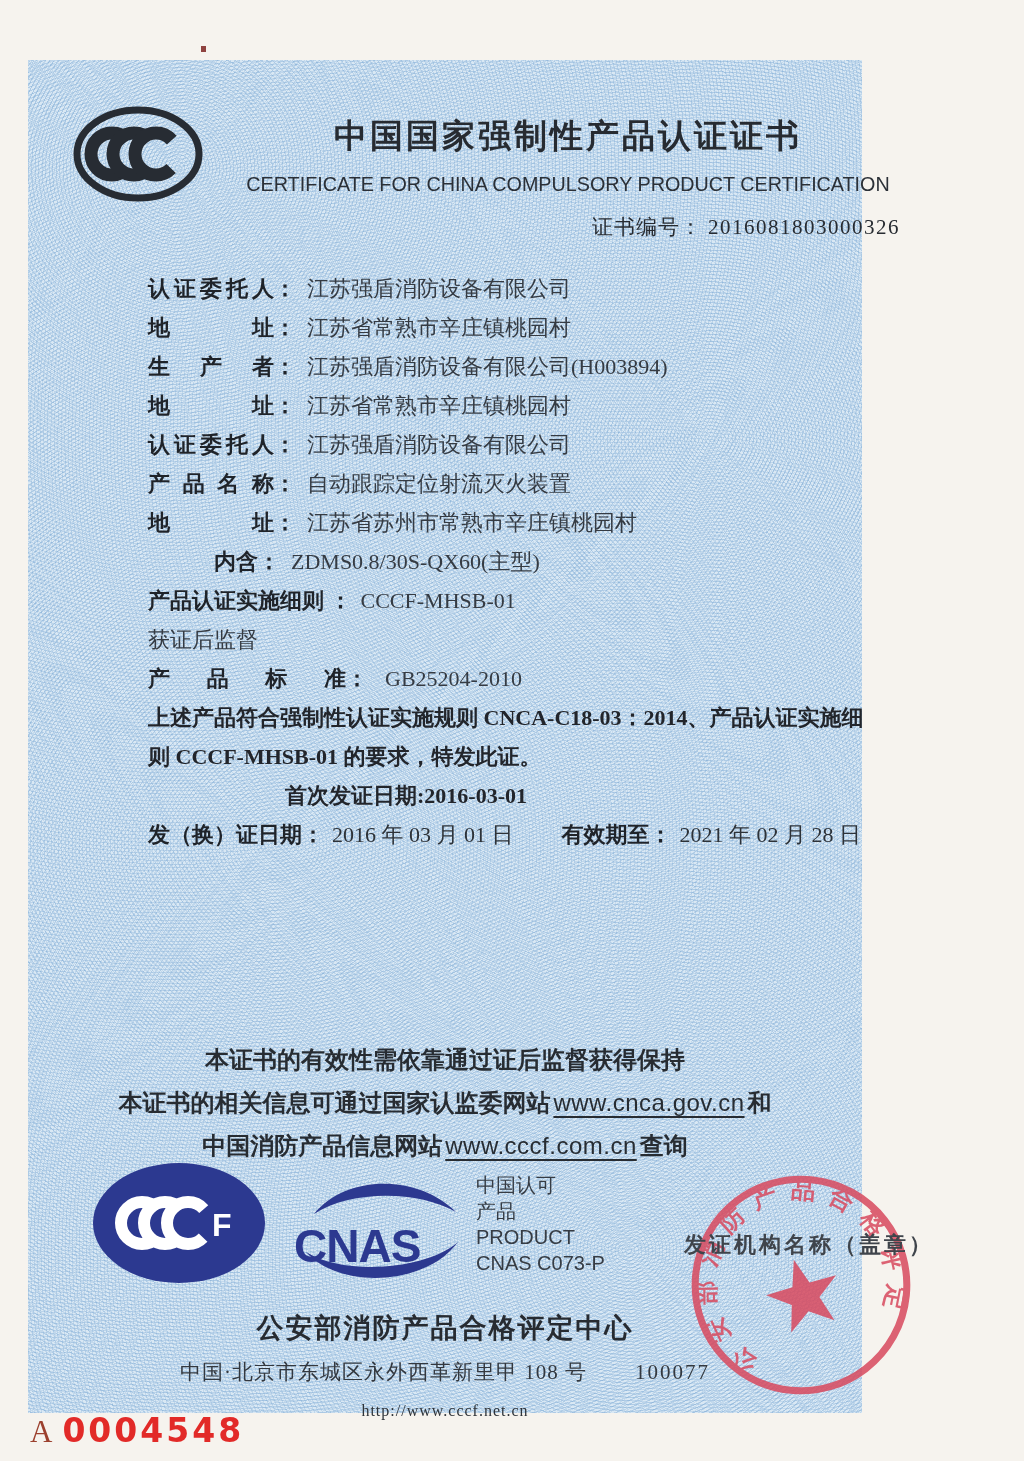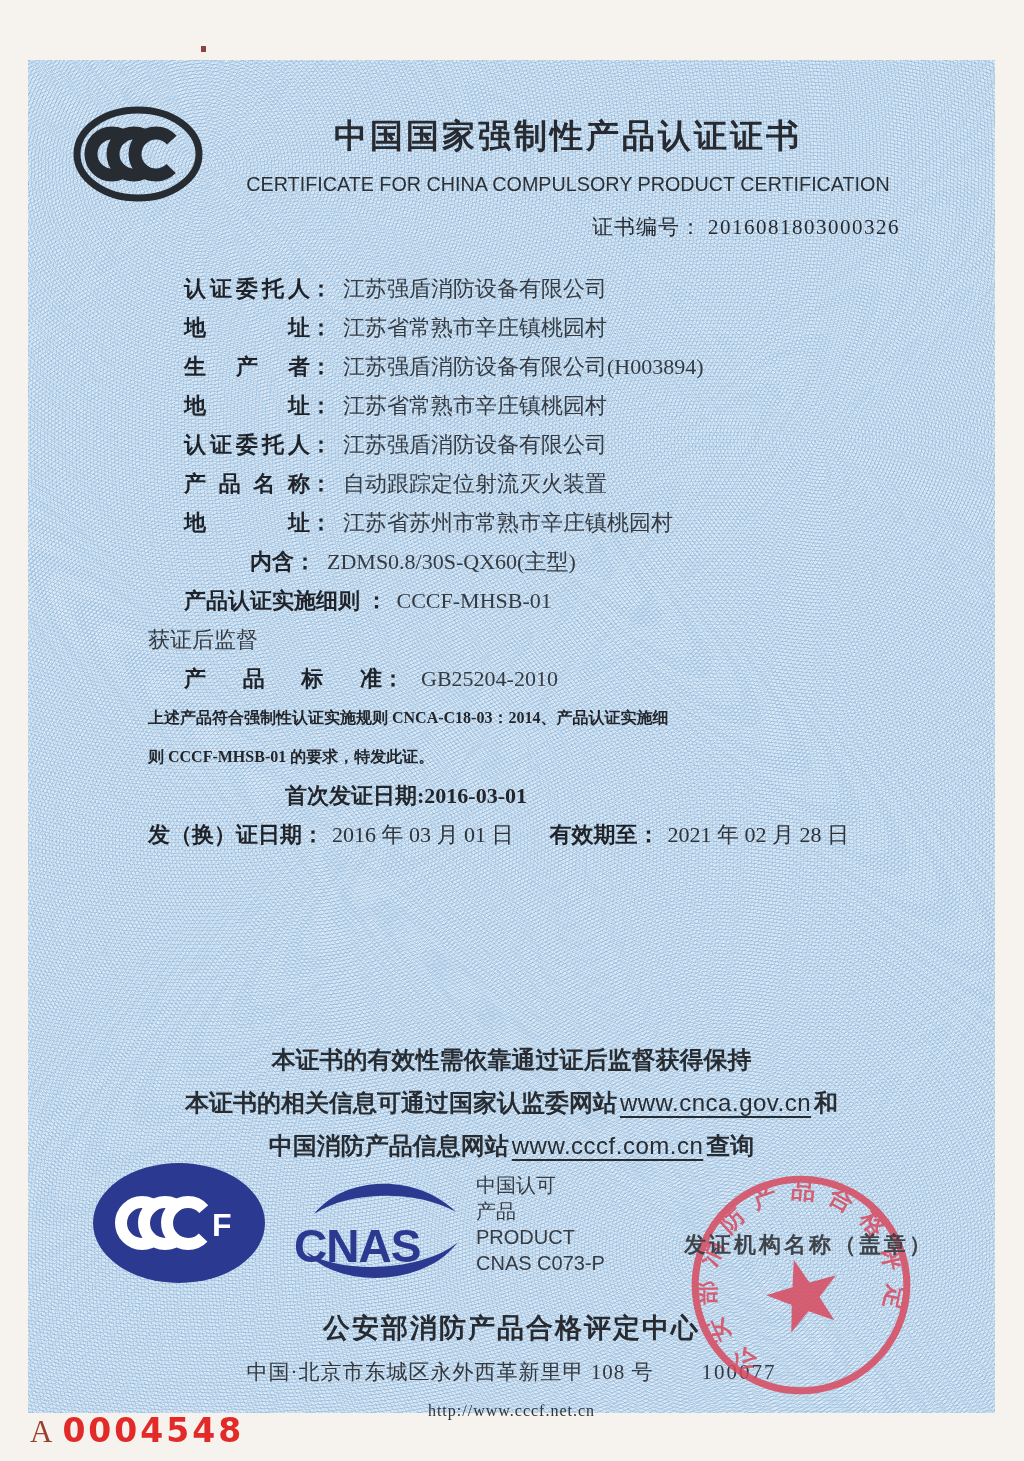--- a/index.html
+++ b/index.html
@@ -6,55 +6,55 @@
   body{
     width:1024px;height:1461px;position:relative;overflow:hidden;
     background:#f6f3ee;
     font-family:"Liberation Serif","DejaVu Serif",serif;
     -webkit-font-smoothing:antialiased;
   }
   .page{position:absolute;inset:0;}
   .red-dot{position:absolute;left:201px;top:46px;width:5px;height:6px;background:#7d2220;opacity:.85;}
   
   .panel{
-    position:absolute;left:28px;top:60px;width:967px;height:1353px;
+    position:absolute;left:28px;top:60px;width:834px;height:1353px;
     background-color:#d9e8f4;
     background-image:
       repeating-radial-gradient(circle at 18% 8%,  rgba(255,255,255,0) 0 2.5px, rgba(118,165,210,.30) 2.5px 3.5px),
       repeating-radial-gradient(circle at 82% 28%, rgba(255,255,255,0) 0 2.5px, rgba(118,165,210,.24) 2.5px 3.5px),
       repeating-radial-gradient(circle at 30% 58%, rgba(255,255,255,0) 0 2.5px, rgba(118,165,210,.22) 2.5px 3.5px),
       repeating-radial-gradient(circle at 72% 88%, rgba(255,255,255,0) 0 2.5px, rgba(118,165,210,.26) 2.5px 3.5px);
   }
   
   .ccc-logo{position:absolute;left:40px;top:44px;}
   .header{position:absolute;left:90px;top:56px;width:900px;text-align:center;color:#272b31;}
   .title{font-family:"Liberation Sans","DejaVu Sans",sans-serif;font-size:33px;font-weight:600;letter-spacing:3px;line-height:40px;}
   .subtitle{font-family:"Liberation Sans","DejaVu Sans",sans-serif;font-size:21px;font-weight:500;color:#2b3037;
             margin-top:16px;transform:scaleX(.94);transform-origin:50% 50%;letter-spacing:0;}
   .certno{margin-top:17px;text-align:right;padding-right:118px;font-size:21px;color:#272b31;letter-spacing:1px;}
   .certno .num{margin-left:6px;letter-spacing:1.5px;}
   
   .fields{position:absolute;left:120px;top:209px;width:780px;color:#23262c;}
   .row{height:39px;line-height:39px;font-size:22px;white-space:nowrap;}
-  .lbl{display:inline-block;width:126px;text-align:justify;text-align-last:justify;font-weight:700;color:#1f2329;margin-left:36px;}
+  .lbl{display:inline-block;width:126px;text-align:justify;text-align-last:justify;font-weight:700;color:#1f2329;}
   .colon{font-weight:700;color:#1f2329;}
   .val{margin-left:11px;color:#353b43;font-weight:400;}
   .row.inner{padding-left:66px;}
   .row.inner .lbl{width:auto;text-align-last:auto;}
   .row.long .lbl{width:auto;text-align-last:auto;}
   .row.long .val{margin-left:9px;}
   .row.wide .lbl{width:198px;}
   .row.wide .val{margin-left:17px;}
   .row.cont{padding-left:0;}
   .row.cont .val{margin-left:0;color:#353b43;}
-  .stmt{height:39px;line-height:39px;font-size:16px;font-weight:700;color:#22252b;white-space:nowrap;}
+  .stmt{height:39px;line-height:39px;font-size:22px;font-weight:700;color:#22252b;white-space:nowrap;}
   .first{height:39px;line-height:39px;font-size:22px;font-weight:700;padding-left:137px;color:#22252b;}
   .datesrow{height:39px;line-height:39px;font-size:22px;font-weight:700;color:#1f2329;white-space:nowrap;}
   .datesrow .dval{font-weight:400;color:#2d3238;margin-left:8px;}
-  .datesrow .expiry{margin-left:36px;}
+  .datesrow .expiry{margin-left:48px;}
   
   .notices{position:absolute;left:0;top:978px;width:100%;text-align:center;
            font-family:"Liberation Sans","DejaVu Sans",sans-serif;
            font-size:24px;font-weight:600;color:#272c32;line-height:43px;}
   .notice-url{font-weight:400;text-decoration:underline;text-underline-offset:5px;padding:0 3px;letter-spacing:0.5px;}
   
   .cccf-logo{position:absolute;left:62px;top:1100px;}
   .cnas-logo{position:absolute;left:256px;top:1112px;}
   .accred{position:absolute;left:448px;top:1112px;font-family:"Liberation Sans","DejaVu Sans",sans-serif;
           font-size:20px;line-height:26px;color:#363c44;}

